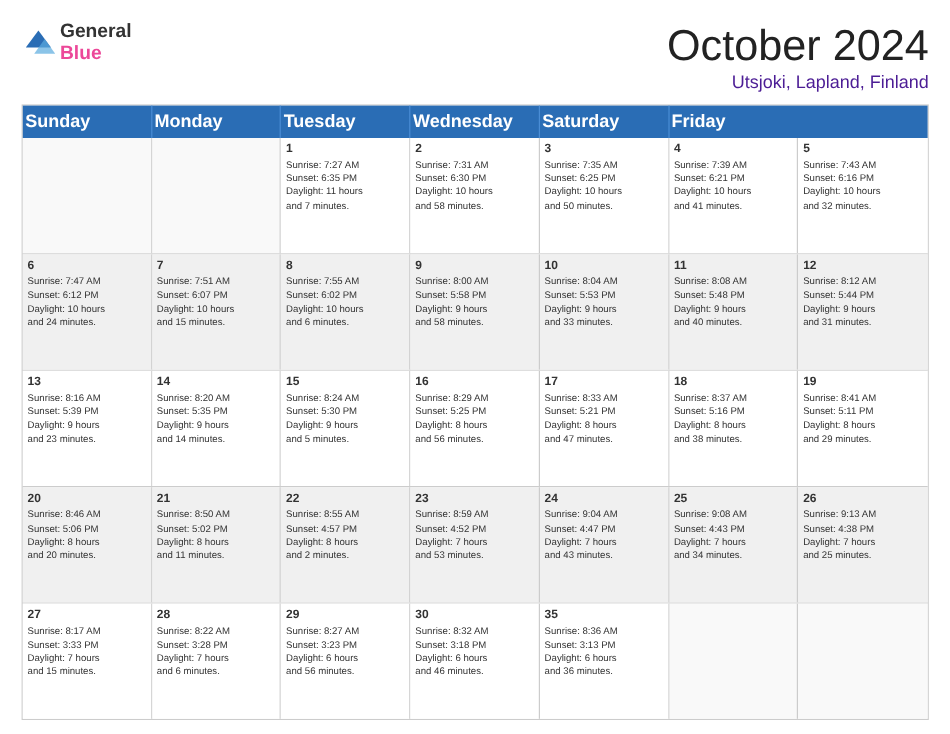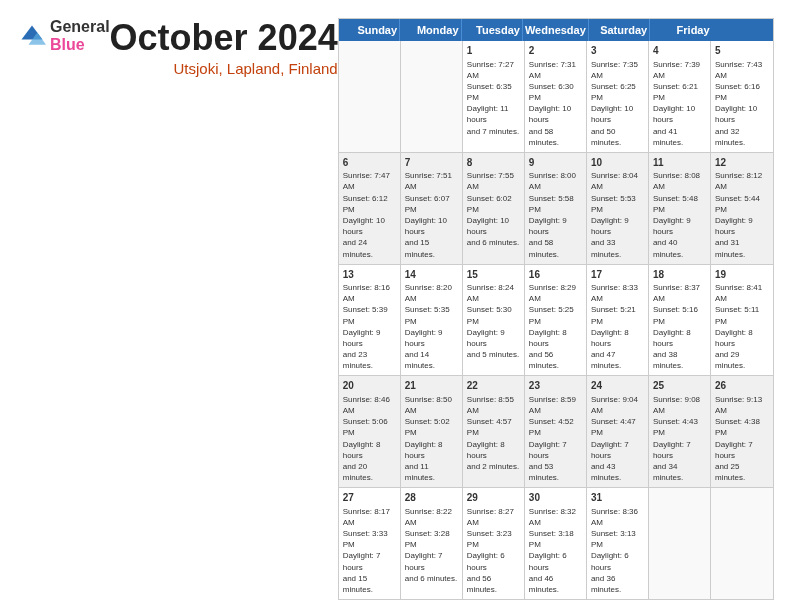--- a/index.html
+++ b/index.html
@@ -8,21 +8,21 @@
       background: #fff;
       width: 792px;
       height: 612px;
       overflow: hidden;
     }
     .page {
       width: 792px;
       height: 612px;
       padding: 18px 18px 12px 18px;
       display: flex;
-      flex-direction: row;
+      flex-direction: column;
     }
     .header {
       display: flex;
       align-items: flex-start;
       justify-content: space-between;
       margin-bottom: 10px;
     }
     .logo {
       display: flex;
       align-items: center;
@@ -37,45 +37,45 @@
     .logo-blue { color: #ec4899; }
     .logo-icon {
       width: 28px;
       height: 28px;
     }
     .title-block {
       text-align: right;
     }
     .month-title {
       font-size: 36px;
-      font-weight: bold;
+      font-weight: normal;
       color: #222;
       line-height: 1.1;
     }
     .location {
       font-size: 15px;
-      color: #c2410c;
+      color: #4c1d95;
       margin-top: 2px;
     }
     .calendar {
       flex: 1;
       display: flex;
       flex-direction: column;
       border: 1px solid #ccc;
     }
     .cal-header {
       display: grid;
       grid-template-columns: repeat(7, 1fr);
       background: #2a6db5;
     }
     .cal-header-cell {
       color: #fff;
-      font-size: 11px;
+      font-size: 15px;
       font-weight: bold;
-      text-align: right;
+      text-align: left;
       padding: 5px 2px;
       border-right: 1px solid #4a8dd5;
     }
     .cal-header-cell:last-child { border-right: none; }
     .cal-body {
       flex: 1;
       display: flex;
       flex-direction: column;
     }
     .cal-row {
@@ -355,21 +355,21 @@
             <div class="cell-text">and 56 minutes.</div>
           </div>
           <div class="cal-cell">
             <span class="day-num">30</span>
             <div class="cell-text">Sunrise: 8:32 AM</div>
             <div class="cell-text">Sunset: 3:18 PM</div>
             <div class="cell-text">Daylight: 6 hours</div>
             <div class="cell-text">and 46 minutes.</div>
           </div>
           <div class="cal-cell">
-            <span class="day-num">31</span>
+            <span class="day-num">35</span>
             <div class="cell-text">Sunrise: 8:36 AM</div>
             <div class="cell-text">Sunset: 3:13 PM</div>
             <div class="cell-text">Daylight: 6 hours</div>
             <div class="cell-text">and 36 minutes.</div>
           </div>
           <div class="cal-cell empty"></div>
           <div class="cal-cell empty"></div>
         </div>
       </div>
   </div>

